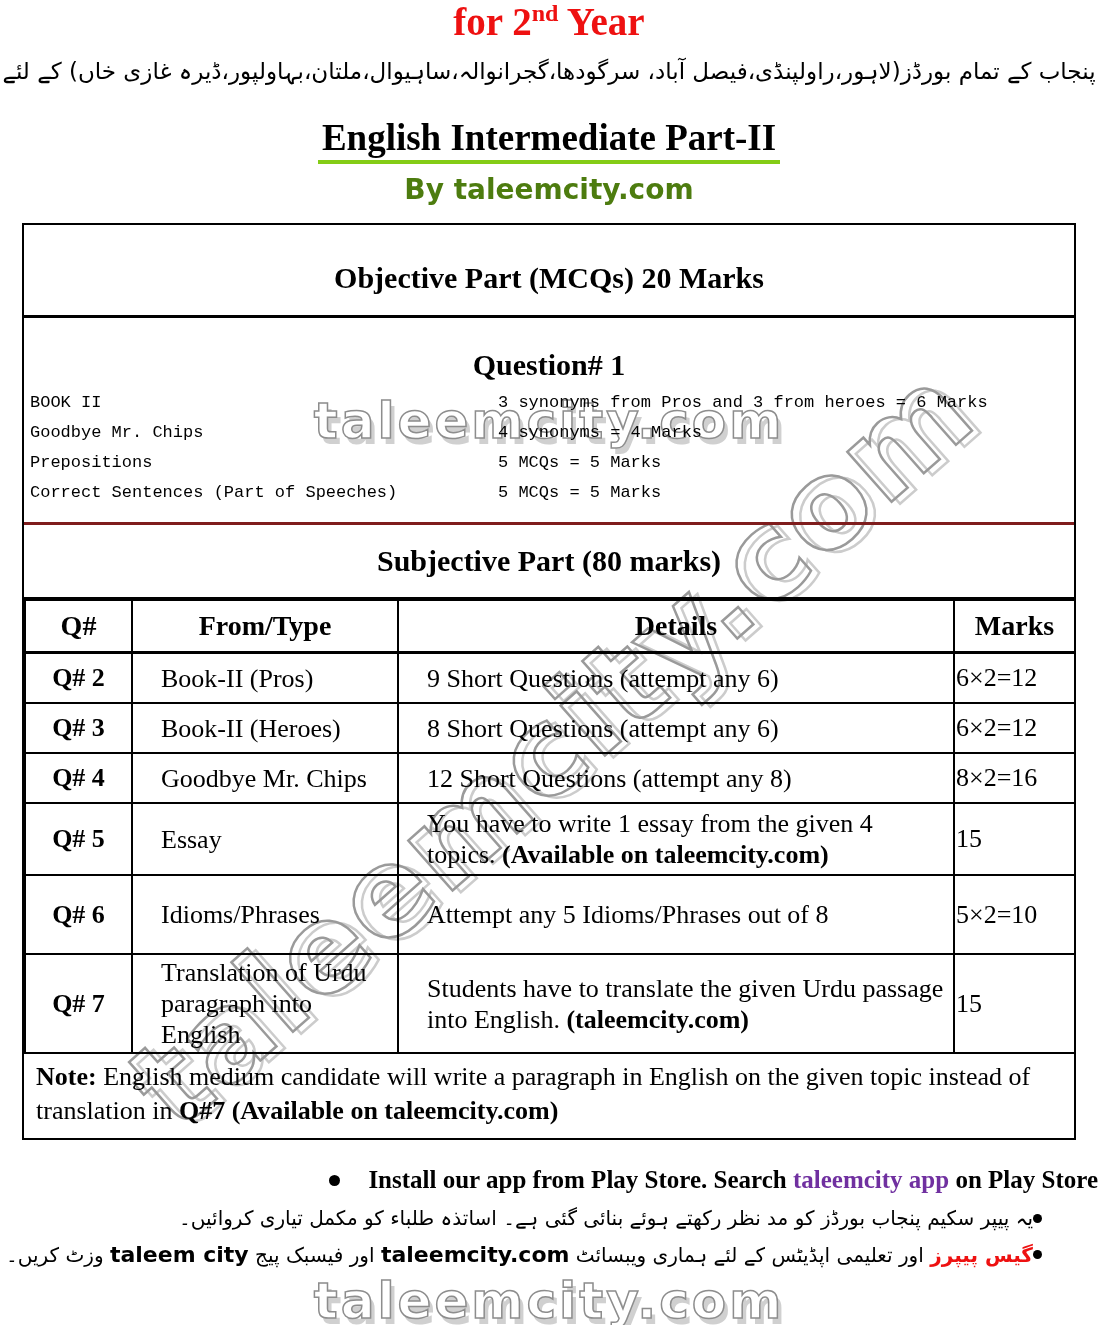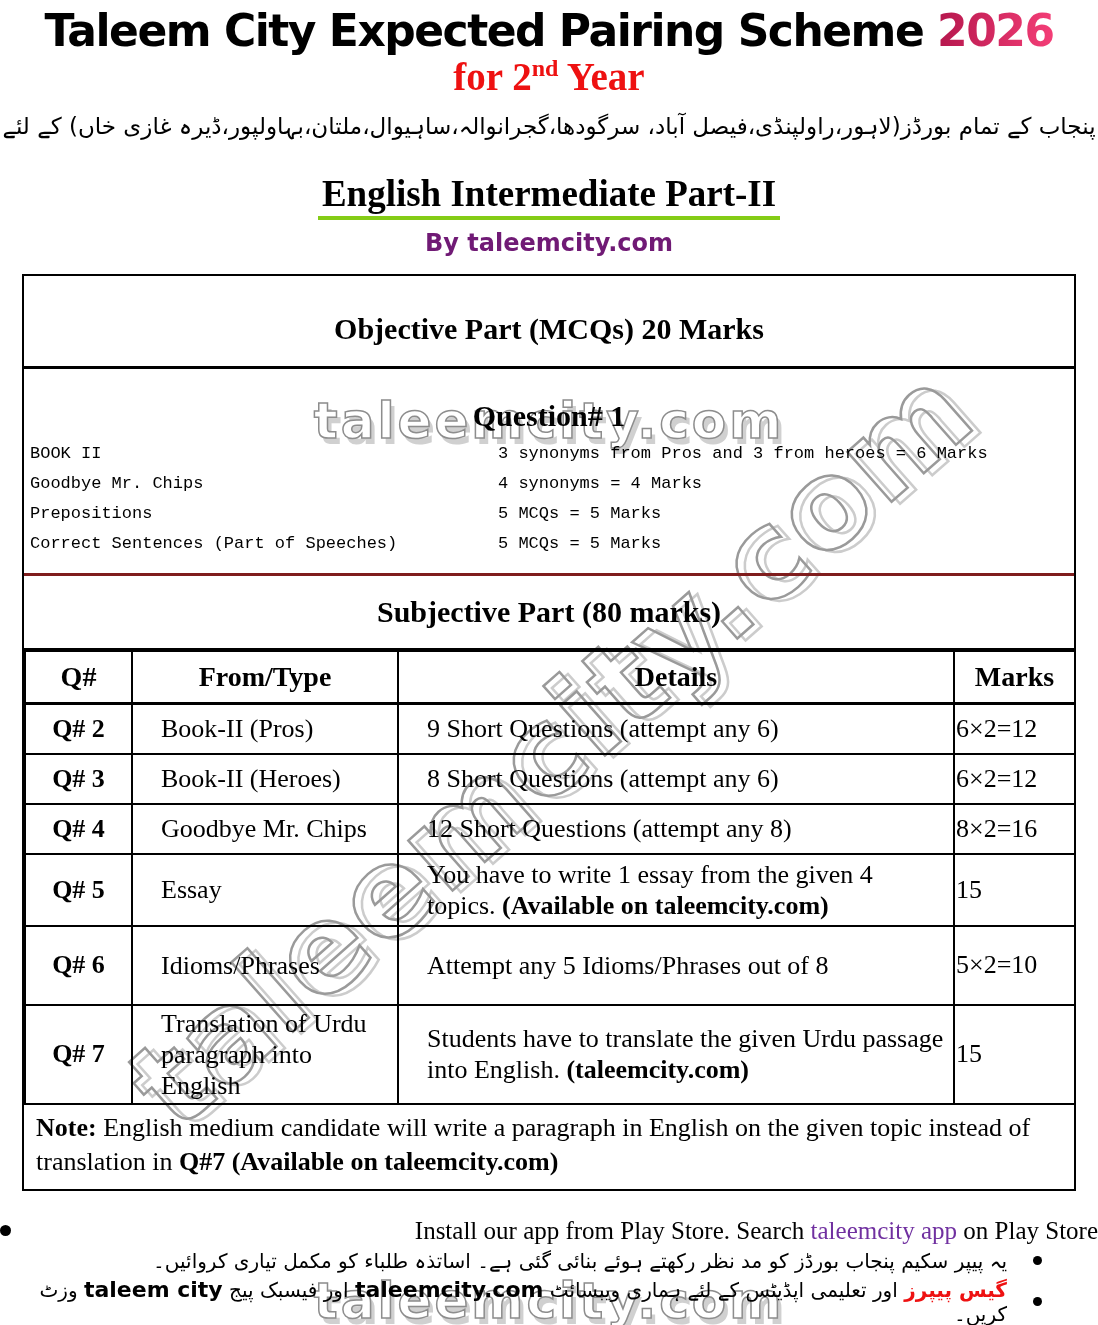--- a/index.html
+++ b/index.html
@@ -15,21 +15,21 @@
                -webkit-background-clip:text;background-clip:text;-webkit-text-fill-color:transparent;}
   .subtitle{margin-top:0;text-align:center;font-family:Liberation Serif, serif;
             font-weight:800;font-size:39px;color:#EE1111;line-height:1.1;}
   .subtitle sup{font-size:24px;}
   .urdu-head{margin-top:10px;text-align:center;direction:rtl;font-size:23px;
              font-family:"DejaVu Sans",sans-serif;line-height:1.5;}
   .subject{margin-top:8px;text-align:center;}
   .subject span{display:inline-block;font-size:37px;font-weight:bold;
                 border-bottom:4px solid #84cc16;padding:0 4px 1px;margin-top:20px;}
   .byline{margin-top:9px;text-align:center;font-family:"DejaVu Sans",sans-serif;
-          font-weight:800;font-size:24px;color:#701a75;}
+          font-weight:800;font-size:28px;color:#4d7c0f;}
 
   
   .main-box{width:1050px;margin:17px auto 0;border:2px solid #000;}
   .sec-heading{text-align:center;font-weight:bold;font-size:30px;}
   .obj-heading{height:74px;line-height:74px;border-bottom:3px solid #000;margin-top:16px;}
   .q1-block{border-bottom:3px solid #7f1d1d;padding:30px 0 14px;}
   .q1-title{text-align:center;font-weight:bold;font-size:30px;margin-bottom:6px;}
   .obj-item{display:grid;grid-template-columns:468px 1fr;padding-left:6px;
             font-size:17px;line-height:30px;font-family:Liberation Mono, monospace;}
   .subj-heading{height:72px;line-height:72px;border-bottom:2px solid #000;}
@@ -40,26 +40,26 @@
   table.grid th,table.grid td{border:2px solid #000;font-size:26px;vertical-align:middle;}
   table.grid th{font-size:28px;font-weight:bold;height:48px;border-bottom:3px solid #000;}
   table.grid td.qcell{font-weight:bold;text-align:center;}
   table.grid td.fromcell,table.grid td.detcell{text-align:left;padding:2px 6px 2px 28px;line-height:31px;}
   table.grid td.markcell{}
   tr.r-sm td{height:44px;} tr.r-md td{height:66px;} tr.r-lg td{height:73px;} tr.r-xl td{height:91px;}
   .b{font-weight:bold;}
   .note-row{padding:6px 12px 10px;font-size:26px;line-height:34px;border-top:0;}
 
   
-  .b1{margin-top:26px;display:flex;justify-content:space-between;align-items:center;gap:28px;
-      font-weight:normal;font-size:25px;}
+  .b1{margin-top:26px;display:flex;justify-content:flex-end;align-items:center;gap:28px;
+      font-weight:bold;font-size:25px;}
   .dot{width:11px;height:11px;border-radius:50%;background:#000;flex:0 0 auto;}
   .purple{color:#7030A0;}
-  .urdu-bullet{direction:rtl;display:flex;align-items:center;gap:26px;padding-right:56px;
-               font-family:"DejaVu Sans",sans-serif;font-size:20px;margin-top:4px;}
+  .urdu-bullet{direction:rtl;display:flex;align-items:center;padding-right:56px;
+               font-family:"DejaVu Sans",sans-serif;font-size:20px;margin-top:12px;}
   .urdu-bullet .dot{width:9px;height:9px;}
   .red{color:#EE1111;font-weight:bold;}
   .latin-brand{font-family:"DejaVu Sans",sans-serif;font-weight:800;font-size:22px;unicode-bidi:embed;direction:ltr;}
 </style>
 </head>
 <body>
 
 <div class="page">
 
   <svg class="wm-layer" width="1098" height="1325" viewBox="0 0 1098 1325" font-family="DejaVu Sans, sans-serif" font-weight="bold">
@@ -68,23 +68,20 @@
     <g transform="rotate(-41.5 549 745)">
       <text x="554" y="797" text-anchor="middle" font-size="122" letter-spacing="2" fill="none" stroke="#cccccc" stroke-width="2.5">taleemcity.com</text>
       <text x="549" y="790" text-anchor="middle" font-size="122" letter-spacing="2" fill="none" stroke="#9a9a9a" stroke-width="2.5">taleemcity.com</text>
     </g>
     <text x="553" y="1324" text-anchor="middle" font-size="50" letter-spacing="3" fill="#aaaaaa" opacity="0.55">taleemcity.com</text>
     <text x="549" y="1318" text-anchor="middle" font-size="50" letter-spacing="3" fill="#ffffff" stroke="#8d8d8d" stroke-width="1.5">taleemcity.com</text>
   </svg>
 
   <div class="content">
 
-    <div class="title">
-      <span>Taleem City Expected Pairing Scheme </span><span class="year">2026</span>
-    </div>
     <div class="subtitle">
       <span>for 2</span><sup>nd</sup><span> Year</span>
     </div>
     <div class="urdu-head">پنجاب کے تمام بورڈز(لاہور،راولپنڈی،فیصل آباد، سرگودھا،گجرانوالہ،ساہیوال،ملتان،بہاولپور،ڈیرہ غازی خاں) کے لئے</div>
     <div class="subject">
       <span>English Intermediate Part-II</span>
     </div>
     <div class="byline">By taleemcity.com</div>
 
     <div class="main-box">

